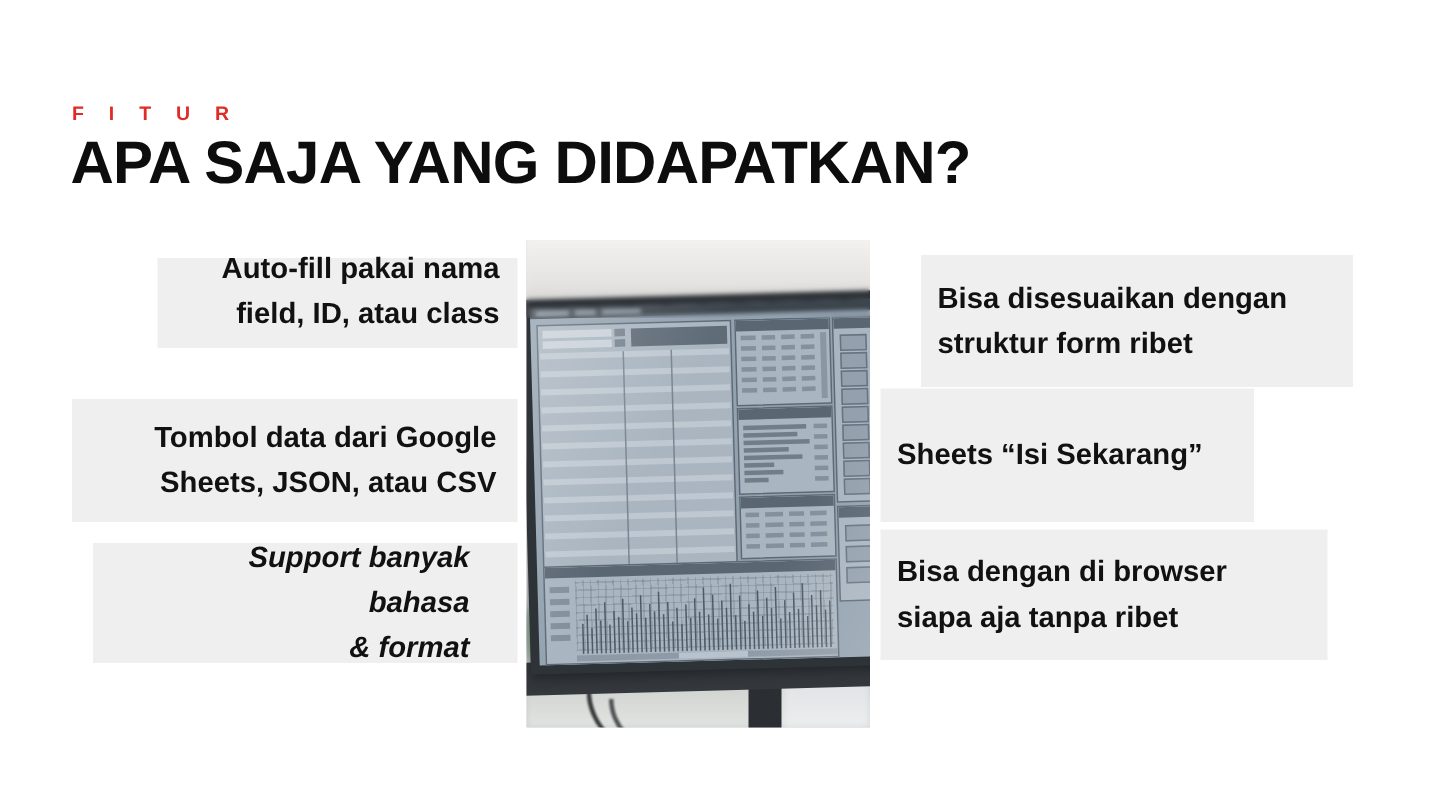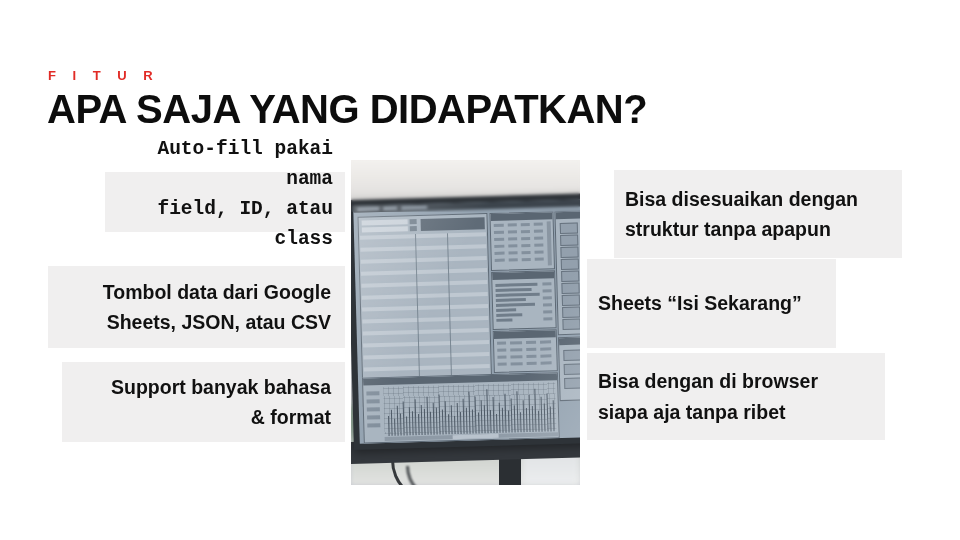--- a/index.html
+++ b/index.html
@@ -54,23 +54,23 @@
     font-size: 19.5px;
     font-weight: bold;
     color: #111111;
     line-height: 1.55;
   }
   .align-right  { text-align: right; }
   .align-left   { text-align: left; }
   .align-just   { text-align: justify; text-align-last: left; }
 
   
-  #box-l1 { left: 105px; top: 172px; width: 240px; height: 60px; padding: 0 12px 16px 14px; font-family: Liberation Mono, monospace; }
+  #box-l1 { left: 105px; top: 172px; width: 240px; height: 60px; padding: 0 12px 16px 14px; }
   #box-l2 { left: 48px;  top: 266px; width: 297px; height: 82px; padding: 0 14px; }
-  #box-l3 { left: 62px;  top: 362px; width: 283px; height: 80px; padding: 0 14px; }
+  #box-l3 { left: 62px;  top: 362px; width: 283px; height: 80px; padding: 0 32px; font-style: italic; }
 
   
   #box-r1 { left: 614px; top: 170px; width: 288px; height: 88px; padding: 0 12px 0 11px; }
   #box-r2 { left: 587px; top: 259px; width: 249px; height: 89px; padding: 0 10px 0 11px; }
   #box-r3 { left: 587px; top: 353px; width: 298px; height: 87px; padding: 0 12px 0 11px; }
 
   
   #photo {
     position: absolute;
     left: 351px;
@@ -271,21 +271,21 @@
   <div class="feature-box" id="box-l3">
     <div class="feature-text align-right">
       <span>Support banyak bahasa</span><br>
       <span>&amp; format</span>
     </div>
   </div>
 
   <div class="feature-box" id="box-r1">
     <div class="feature-text align-left">
       <span>Bisa disesuaikan dengan</span><br>
-      <span>struktur tanpa apapun</span>
+      <span>struktur form ribet</span>
     </div>
   </div>
 
   <div class="feature-box" id="box-r2">
     <div class="feature-text align-left">
       <span>Sheets “Isi Sekarang”</span><br>
     </div>
   </div>
 
   <div class="feature-box" id="box-r3">

